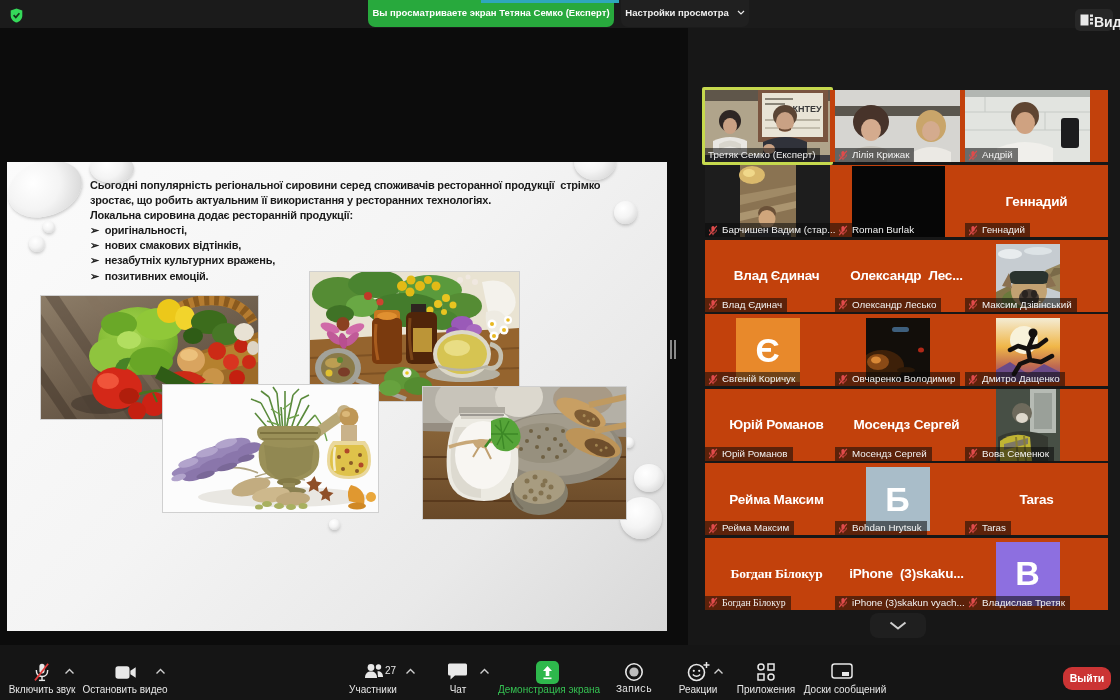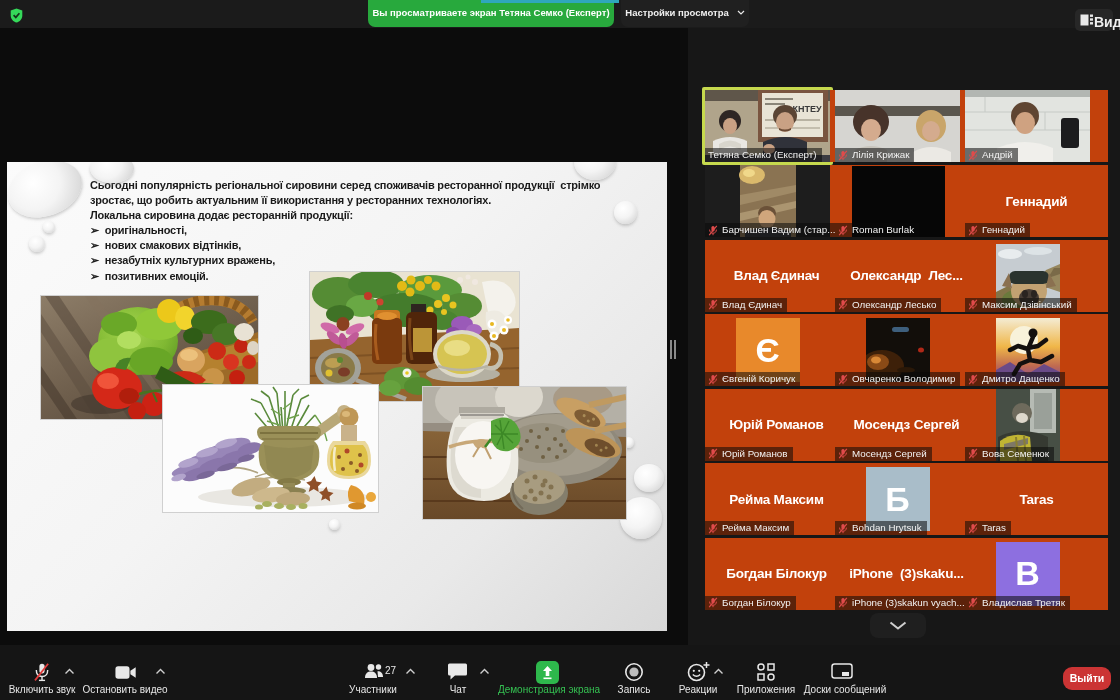--- a/index.html
+++ b/index.html
@@ -408,21 +408,21 @@
   <ellipse cx="25" cy="36" rx="7" ry="8" fill="#c9a184"></ellipse>
   <path d="M8 72 V51 Q25 43 42 51 V72 Z" fill="#e9e7e2"></path>
   <path d="M14 54 Q25 47 36 54 L36 60 Q25 53 14 60 Z" fill="#d8d5cc"></path>
   <ellipse cx="80" cy="26" rx="12" ry="11" fill="#5a4434"></ellipse>
   <ellipse cx="80" cy="32" rx="9" ry="10" fill="#c9a184"></ellipse>
   <path d="M74 38 Q80 41 86 38 L86 40 Q80 43 74 40 Z" fill="#6a4a34"></path>
   <path d="M58 72 V52 Q80 42 102 52 V72 Z" fill="#30323a"></path>
   <ellipse cx="64" cy="59" rx="6" ry="5" fill="#c9a184"></ellipse>
   <rect x="0" y="65" width="125" height="7" fill="#3c3c42"></rect>
  </svg>
- <div class="lbl">Тетяна Семко (Експерт)</div>
+ <div class="lbl">Третяк Семко (Експерт)</div>
 </div>
 
 <div class="tile" style="left:835px;top:90px;">
  <svg width="125" height="72" viewBox="0 0 125 72">
   <rect width="125" height="72" fill="#d6d5d1"></rect>
   <rect x="0" y="16" width="125" height="10" fill="#5b564e"></rect>
   <ellipse cx="36" cy="32" rx="18" ry="17" fill="#47332a"></ellipse>
   <ellipse cx="36" cy="40" rx="10" ry="11" fill="#d4ab8e"></ellipse>
   <path d="M20 72 V60 Q36 52 52 60 V72 Z" fill="#c8c4bc"></path>
   <ellipse cx="96" cy="36" rx="15" ry="16" fill="#c9a56a"></ellipse>
@@ -641,21 +641,21 @@
 
 <div class="tile" style="left:965px;top:463px;">
  <div class="bigname">Taras</div>
  <div class="lbl"><svg width="10" height="11" viewBox="0 0 10 11">
           <rect x="3.4" y="1" width="3.2" height="5.5" rx="1.6" fill="#e04b4b"></rect>
           <path d="M1.6 4.6 C1.6 7 3.1 8.2 5 8.2 C6.9 8.2 8.4 7 8.4 4.6 M5 8.2 V10.2" fill="none" stroke="#e04b4b" stroke-width="1"></path>
           <line x1="1.2" y1="10.2" x2="8.8" y2="0.8" stroke="#e04b4b" stroke-width="1.2"></line>
         </svg>Taras</div>
 </div>
 
-<div class="tile" style="left:705px;top:537.5px;">
+<div class="tile" style="left:705px;top:537.5px;font-family:Liberation Serif, serif;">
  <div class="bigname">Богдан Білокур</div>
  <div class="lbl"><svg width="10" height="11" viewBox="0 0 10 11">
           <rect x="3.4" y="1" width="3.2" height="5.5" rx="1.6" fill="#e04b4b"></rect>
           <path d="M1.6 4.6 C1.6 7 3.1 8.2 5 8.2 C6.9 8.2 8.4 7 8.4 4.6 M5 8.2 V10.2" fill="none" stroke="#e04b4b" stroke-width="1"></path>
           <line x1="1.2" y1="10.2" x2="8.8" y2="0.8" stroke="#e04b4b" stroke-width="1.2"></line>
         </svg>Богдан Білокур</div>
 </div>
 
 <div class="tile" style="left:835px;top:537.5px;text-decoration:underline;">
  <div class="bigname">iPhone&nbsp; (3)skaku...</div>
@@ -723,21 +723,21 @@
 <svg class="abs" style="left:542px;top:665px" width="11" height="15" viewBox="0 0 11 15">
  <path d="M5.5 1 L10 6 H7.3 V11 H3.7 V6 H1 Z" fill="#fff"></path>
  <rect x="1.5" y="12.5" width="8" height="1.6" fill="#fff"></rect>
 </svg>
 <div class="tlabel" style="left:549px;color:#35c152;">Демонстрация экрана</div>
 
 <svg class="abs" style="left:624px;top:662px" width="20" height="20" viewBox="0 0 20 20">
  <circle cx="10" cy="10" r="8.2" fill="none" stroke="#e8e8e8" stroke-width="1.6"></circle>
  <circle cx="10" cy="10" r="4.6" fill="#bdbdbd"></circle>
 </svg>
-<div class="tlabel" style="left:634px;">Запись</div>
+<div class="tlabel" style="left:634px;font-family:Liberation Mono, monospace;">Запись</div>
 
 <svg class="abs" style="left:687px;top:661px" width="24" height="21" viewBox="0 0 24 21">
  <circle cx="9.5" cy="11.5" r="8" fill="none" stroke="#e8e8e8" stroke-width="1.6"></circle>
  <circle cx="6.8" cy="9.8" r="1.1" fill="#e8e8e8"></circle>
  <circle cx="12.2" cy="9.8" r="1.1" fill="#e8e8e8"></circle>
  <path d="M5.8 13.5 Q9.5 17 13.2 13.5" fill="none" stroke="#e8e8e8" stroke-width="1.5"></path>
  <path d="M19.5 1 V7 M16.5 4 H22.5" stroke="#e8e8e8" stroke-width="1.5"></path>
 </svg>
 <svg class="abs" style="left:713px;top:668px" width="11" height="7" viewBox="0 0 11 7">
     <path d="M1.5 5.5 L5.5 1.5 L9.5 5.5" stroke="#cfcfcf" stroke-width="1.4" fill="none"></path>

